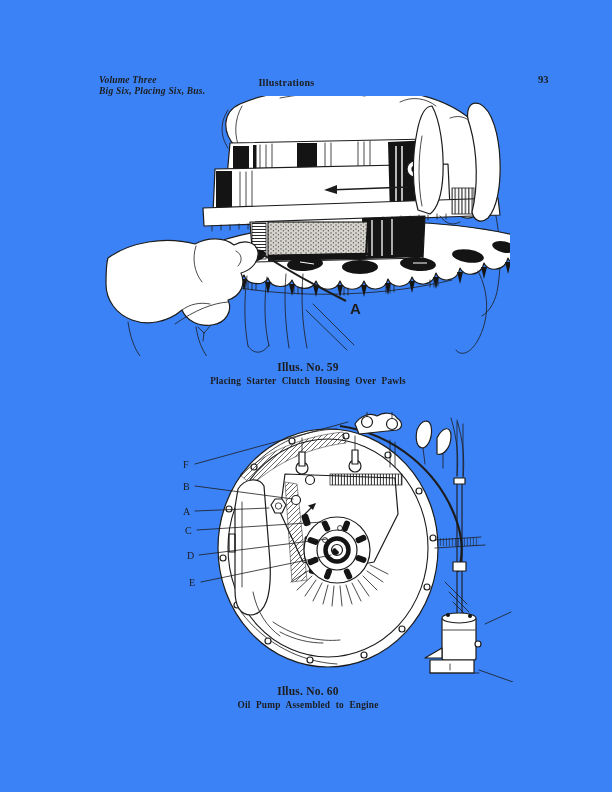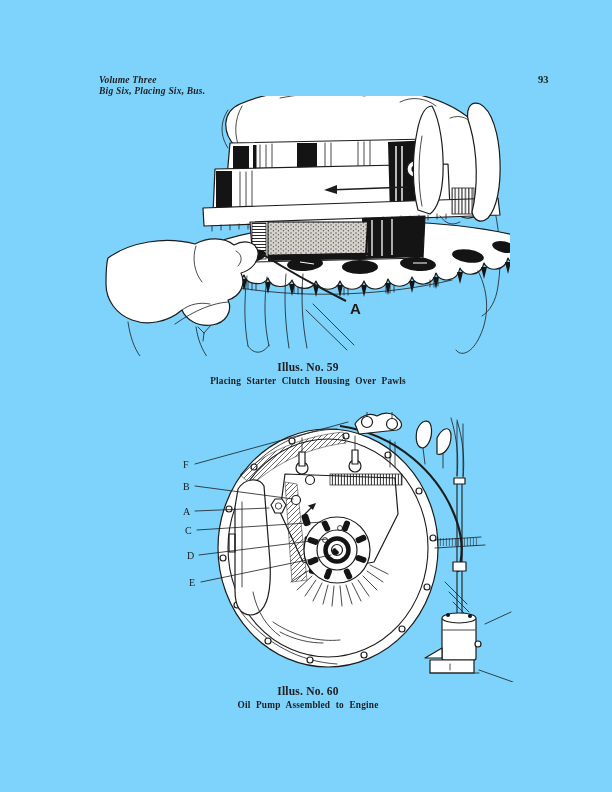--- a/index.html
+++ b/index.html
@@ -1,18 +1,18 @@
 <!DOCTYPE html>
 <html><head>
 <meta charset="utf-8">
 <style>
   html,body{margin:0;padding:0;}
   body{width:612px;height:792px;background:#ffffff;overflow:hidden;
        font-family:"Liberation Serif",serif;color:#1c1c1c;}
-  .page{position:absolute;left:0;top:0;width:612px;height:792px;background:#7dd3fc;}
+  .page{position:absolute;left:0;top:0;width:612px;height:792px;background:#3b82f6;}
   .vol-block{position:absolute;left:99px;top:75px;font-style:italic;font-weight:700;
              font-size:9.5px;line-height:10.5px;letter-spacing:.2px;}
   .section-title{position:absolute;left:0;top:77px;width:573px;text-align:center;
                  font-weight:700;font-size:10px;letter-spacing:.3px;}
   .page-num{position:absolute;left:538px;top:74px;font-weight:700;font-size:10.5px;}
   .figure{position:absolute;}
   .cap{position:absolute;left:0;width:616px;text-align:center;font-weight:700;}
   .cap-title{font-size:11.5px;letter-spacing:.2px;}
   .cap-sub{font-size:9.3px;word-spacing:3px;letter-spacing:.2px;}
   svg{display:block;}
@@ -24,20 +24,21 @@
 </style>
 </head>
 <body>
 
 <div class="page">
 
   <div class="vol-block">
     <div>Volume Three</div>
     <div>Big Six, Placing Six, Bus.</div>
   </div>
+  <div class="section-title">Illustrations</div>
   <div class="page-num">93</div>
 
   <div class="figure" style="left:100px;top:96px;width:410px;height:260px;">
   <svg width="410" height="260" viewBox="0 0 410 260">
     <defs>
       <pattern id="p-stip" patternUnits="userSpaceOnUse" width="5" height="4">
         <rect width="5" height="4" fill="#d6d3cd"></rect>
         <circle cx="1" cy="1" r=".7" fill="#4a4a4a"></circle>
         <circle cx="3.4" cy="2.7" r=".7" fill="#5a5a5a"></circle>
       </pattern>

